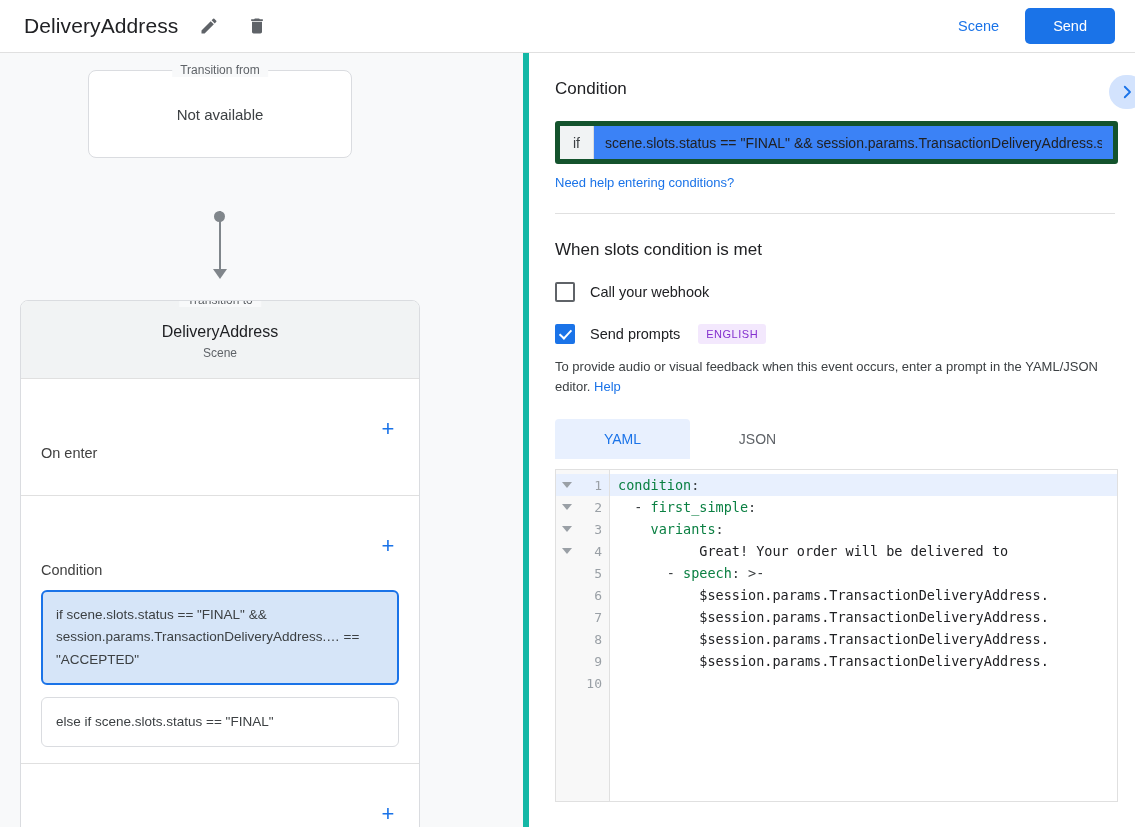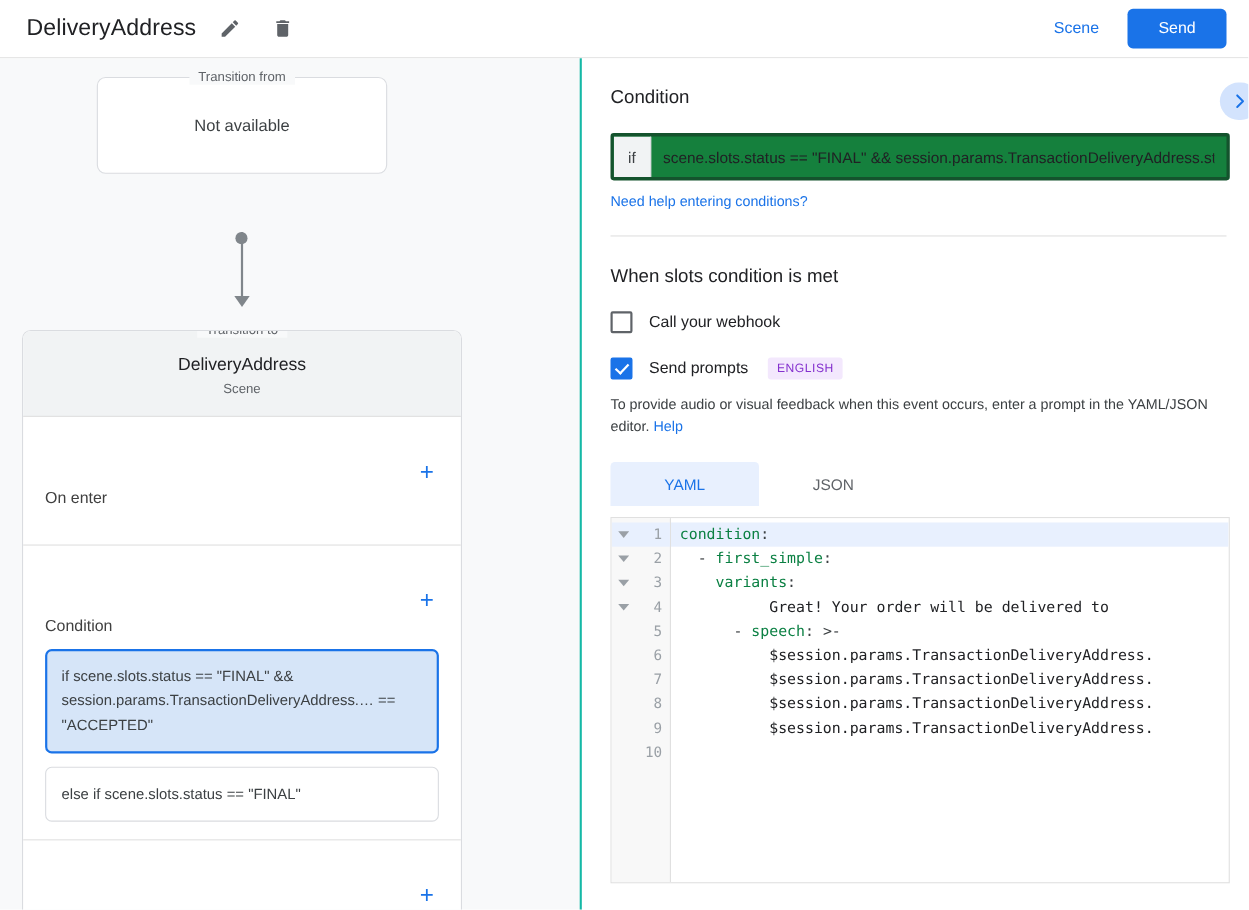--- a/index.html
+++ b/index.html
@@ -61,21 +61,21 @@
   }
 
   
   .body-wrap {
     display: flex;
     height: 774px;
   }
   .left-pane {
     width: 529px;
     background: #f8f9fa;
-    border-right: 2px solid #14b8a6;
+    border-right: 6px solid #14b8a6;
     position: relative;
     overflow: hidden;
   }
   .right-pane {
     flex: 1;
     background: #fff;
     position: relative;
     overflow: hidden;
   }
 
@@ -222,26 +222,26 @@
     background: #d3e3fd;
     border-radius: 18px;
     display: flex;
     align-items: center;
     justify-content: center;
     cursor: pointer;
   }
   .cond-input-wrap {
     display: flex;
     margin-top: 22px;
-    border: 3px solid #14532d;
+    border: 5px solid #14532d;
     border-radius: 3px;
     height: 43px;
     width: 563px;
     overflow: hidden;
-    background: #15803d;
+    background: #3b82f6;
   }
   .cond-if {
     width: 34px;
     background: #f1f3f4;
     border-right: 1px solid #dadce0;
     display: flex;
     align-items: center;
     justify-content: center;
     font-size: 14px;
     color: #3c4043;

